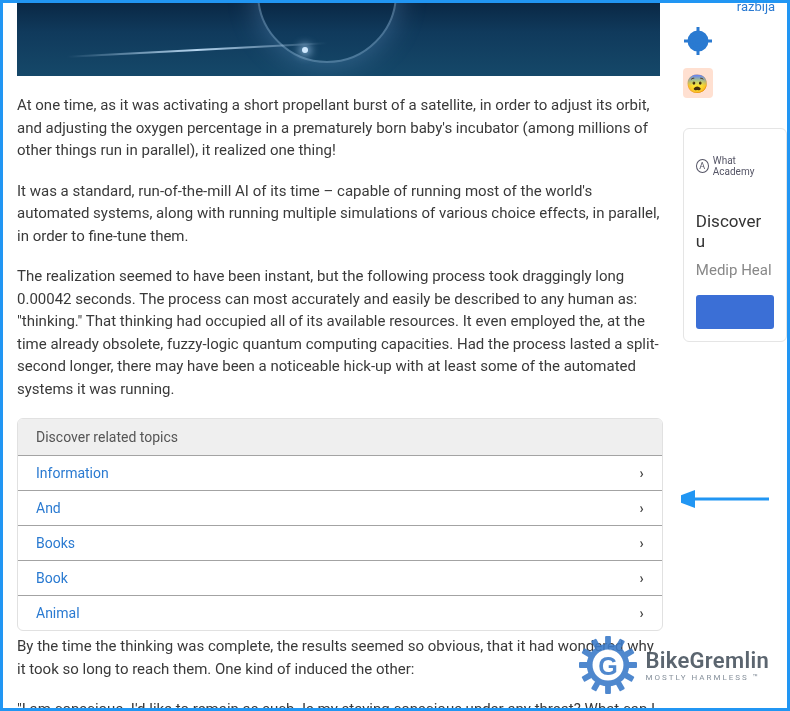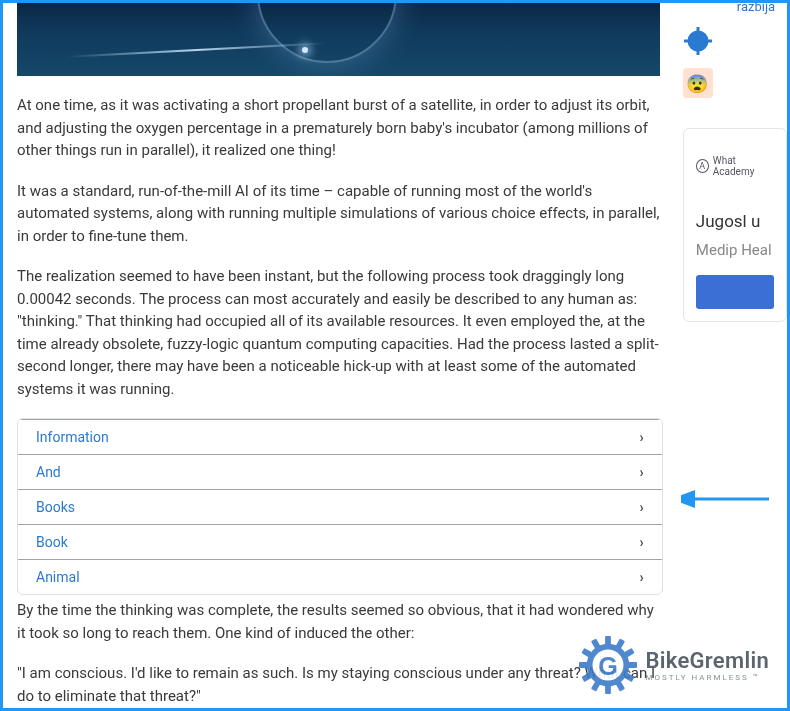--- a/index.html
+++ b/index.html
@@ -163,20 +163,21 @@
         <div class="hero-dot"></div>
       </div>
 
       <div class="body-text">
         <p>At one time, as it was activating a short propellant burst of a satellite, in order to adjust its orbit, and adjusting the oxygen percentage in a prematurely born baby's incubator (among millions of other things run in parallel), it realized one thing!</p>
         <p>It was a standard, run-of-the-mill AI of its time – capable of running most of the world's automated systems, along with running multiple simulations of various choice effects, in parallel, in order to fine-tune them.</p>
         <p>The realization seemed to have been instant, but the following process took draggingly long 0.00042 seconds. The process can most accurately and easily be described to any human as: "thinking." That thinking had occupied all of its available resources. It even employed the, at the time already obsolete, fuzzy-logic quantum computing capacities. Had the process lasted a split-second longer, there may have been a noticeable hick-up with at least some of the automated systems it was running.</p>
       </div>
 
       <div class="related-box">
+        <div class="related-header">Discover related topics</div>
         <div class="related-item">
           <span>Information</span>
           <span class="chev">›</span>
         </div>
         <div class="related-item">
           <span>And</span>
           <span class="chev">›</span>
         </div>
         <div class="related-item">
           <span>Books</span>
@@ -224,21 +225,21 @@
       </div>
       <div class="comment-row">
         <div class="avatar face">😨</div>
       </div>
 
       <div class="promo-box">
         <div class="promo-logo">
           <span class="circ">A</span>
           <span>What Academy</span>
         </div>
-        <div class="promo-title">Jugosl u</div>
+        <div class="promo-title">Discover u</div>
         <div class="promo-sub">Medip Heal</div>
         <div class="promo-btn"></div>
       </div>
     </div>
   </div>
 
   <svg class="arrow-annot" viewBox="0 0 90 34">
     <defs>
       <marker id="ah" markerWidth="10" markerHeight="10" refX="2" refY="3" orient="auto">
         <path d="M0,0 L0,6 L8,3 z" fill="#2196f3"></path>

